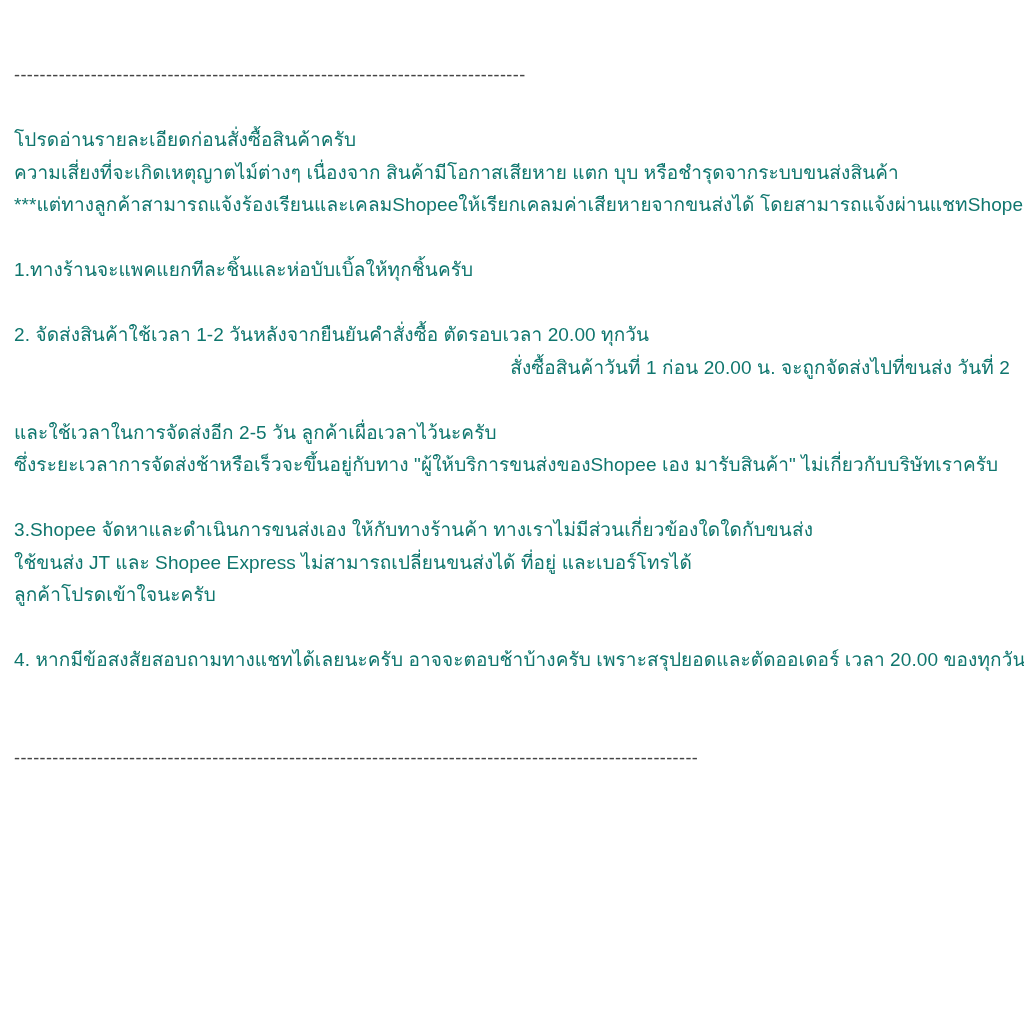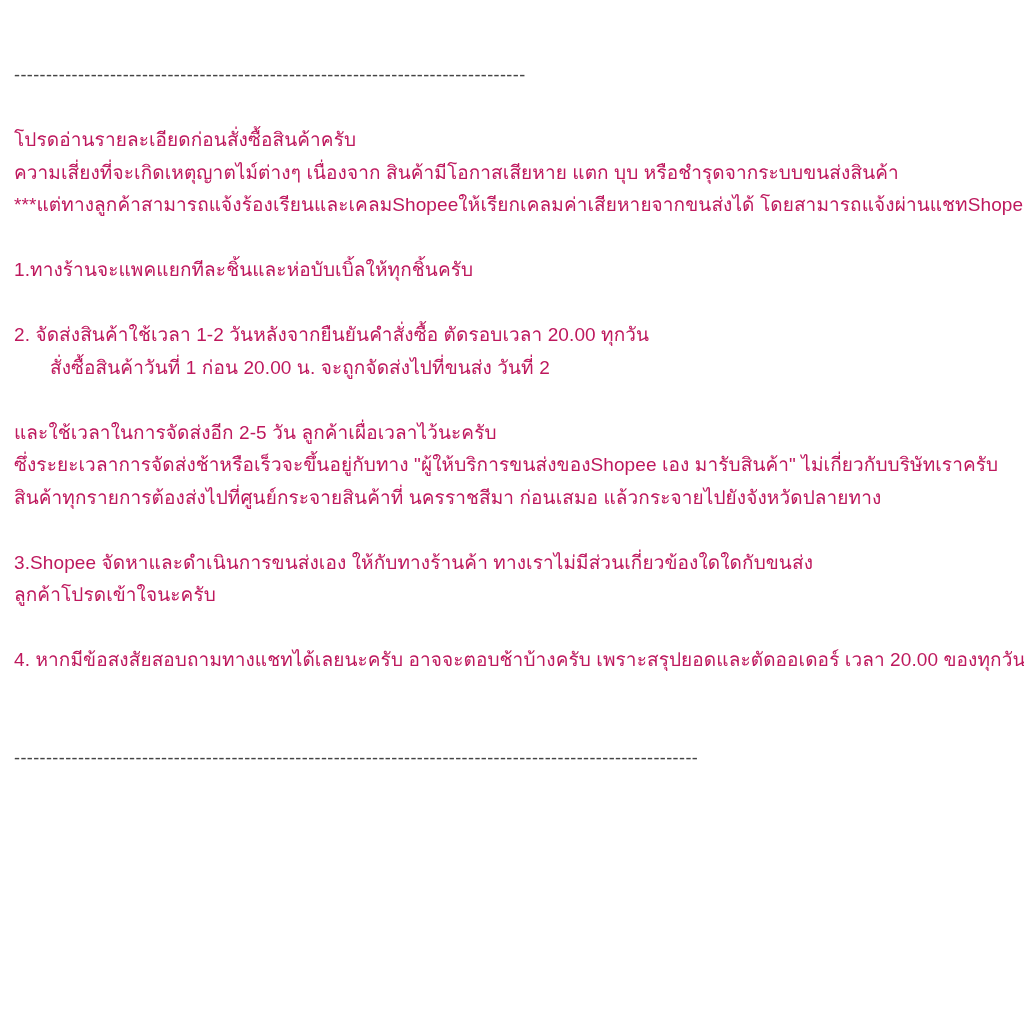--- a/index.html
+++ b/index.html
@@ -18,28 +18,29 @@
     width: 1024px;
     height: 1024px;
     padding: 59px 14px 0 14px;
     background: #ffffff;
   }
   .doc-line {
     font-size: 19px;
     line-height: 32.5px;
     height: 32.5px;
     white-space: pre;
-    color: #be185d;
+    color: #0f766e;
     letter-spacing: 0.1px;
   }
   .doc-line.blank {
     
   }
   .doc-line.indent {
     padding-left: 36px;
+    text-align: right;
   }
   .doc-line.divider {
     letter-spacing: 0.4px;
     color: #444444;
     font-size: 18px;
     overflow: hidden;
   }
 </style>
 </head>
 <body>
@@ -52,23 +53,23 @@
       <div class="doc-line">ความเสี่ยงที่จะเกิดเหตุญาตไม์ต่างๆ เนื่องจาก สินค้ามีโอกาสเสียหาย แตก บุบ หรือชำรุดจากระบบขนส่งสินค้า</div>
       <div class="doc-line">***แต่ทางลูกค้าสามารถแจ้งร้องเรียนและเคลมShopeeให้เรียกเคลมค่าเสียหายจากขนส่งได้ โดยสามารถแจ้งผ่านแชทShopee***</div>
       <div class="doc-line blank">&nbsp;</div>
       <div class="doc-line">1.ทางร้านจะแพคแยกทีละชิ้นและห่อบับเบิ้ลให้ทุกชิ้นครับ</div>
       <div class="doc-line blank">&nbsp;</div>
       <div class="doc-line">2. จัดส่งสินค้าใช้เวลา 1-2 วันหลังจากยืนยันคำสั่งซื้อ ตัดรอบเวลา 20.00 ทุกวัน</div>
       <div class="doc-line indent">สั่งซื้อสินค้าวันที่ 1 ก่อน 20.00 น. จะถูกจัดส่งไปที่ขนส่ง วันที่ 2</div>
       <div class="doc-line blank">&nbsp;</div>
       <div class="doc-line">และใช้เวลาในการจัดส่งอีก 2-5 วัน ลูกค้าเผื่อเวลาไว้นะครับ</div>
       <div class="doc-line">ซึ่งระยะเวลาการจัดส่งช้าหรือเร็วจะขึ้นอยู่กับทาง "ผู้ให้บริการขนส่งของShopee เอง มารับสินค้า" ไม่เกี่ยวกับบริษัทเราครับ</div>
-      <div class="doc-line">สินค้าทุกรายการต้องส่งไปที่ศูนย์กระจายสินค้าที่ นครราชสีมา ก่อนเสมอ แล้วกระจายไปยังจังหวัดปลายทาง</div>
       <div class="doc-line blank">&nbsp;</div>
       <div class="doc-line">3.Shopee จัดหาและดำเนินการขนส่งเอง ให้กับทางร้านค้า ทางเราไม่มีส่วนเกี่ยวข้องใดใดกับขนส่ง</div>
+      <div class="doc-line">ใช้ขนส่ง JT และ Shopee Express ไม่สามารถเปลี่ยนขนส่งได้ ที่อยู่ และเบอร์โทรได้</div>
       <div class="doc-line">ลูกค้าโปรดเข้าใจนะครับ</div>
       <div class="doc-line blank">&nbsp;</div>
       <div class="doc-line">4. หากมีข้อสงสัยสอบถามทางแชทได้เลยนะครับ อาจจะตอบช้าบ้างครับ เพราะสรุปยอดและตัดออเดอร์ เวลา 20.00 ของทุกวัน</div>
       <div class="doc-line blank">&nbsp;</div>
       <div class="doc-line blank">&nbsp;</div>
       <div class="doc-line divider">-----------------------------------------------------------------------------------------------------------</div>
     </div>
 </div>
 
 </body></html>

